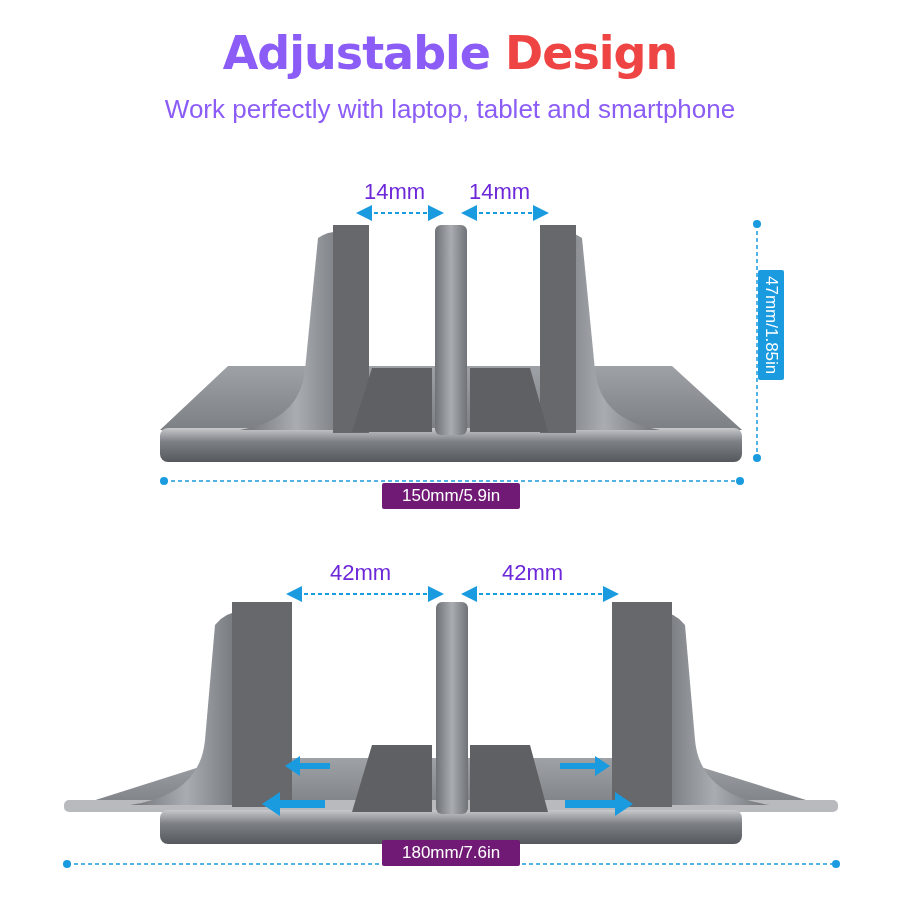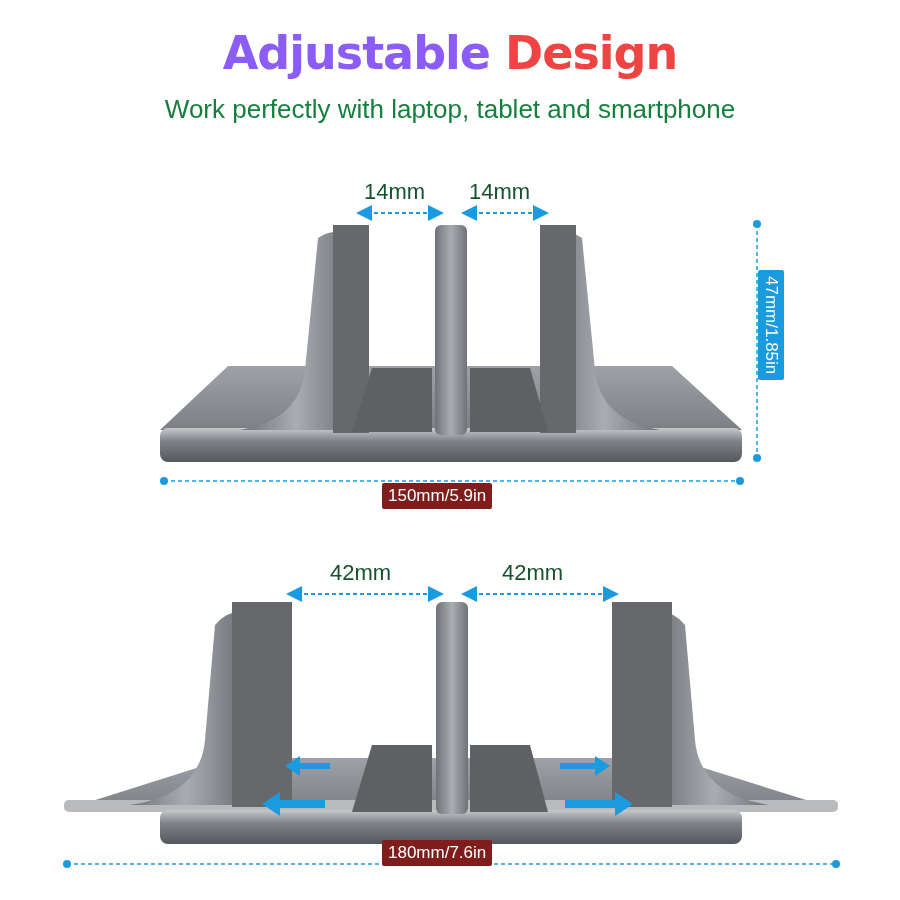--- a/index.html
+++ b/index.html
@@ -1,22 +1,22 @@
 <!DOCTYPE html>
 <html><head>
 <meta charset="utf-8">
 <style>
   html,body{margin:0;padding:0;background:#fff;}
   body{width:900px;height:900px;position:relative;overflow:hidden;font-family:"Liberation Sans",sans-serif;}
   .title{position:absolute;top:26px;left:0;width:900px;text-align:center;font-family:"DejaVu Sans",sans-serif;font-weight:bold;font-size:46px;letter-spacing:-1px;}
   .title .blue{color:#8b5cf6;}
   .title .dark{color:#ef4444;}
-  .subtitle{position:absolute;top:94px;left:0;width:900px;text-align:center;font-size:26px;color:#15803d;}
-  .gap-label{position:absolute;font-size:22px;color:#14532d;}
-  .badge{position:absolute;background:#7f1d1d;color:#fff;font-size:17px;padding:3px 6px;border-radius:2px;white-space:nowrap;}
+  .subtitle{position:absolute;top:94px;left:0;width:900px;text-align:center;font-size:26px;color:#8b5cf6;}
+  .gap-label{position:absolute;font-size:22px;color:#6d28d9;}
+  .badge{position:absolute;background:#701a75;color:#fff;font-size:17px;padding:3px 20px;border-radius:2px;white-space:nowrap;}
   .vbadge{position:absolute;background:#1a9be0;color:#fff;font-size:17px;padding:3px 6px;border-radius:2px;white-space:nowrap;transform-origin:left top;transform:rotate(90deg);}
   svg{position:absolute;left:0;top:0;}
 </style>
 </head>
 <body>
 
 <div class="title">
   <span class="blue">Adjustable</span>
   <span class="dark">Design</span>
 </div>

